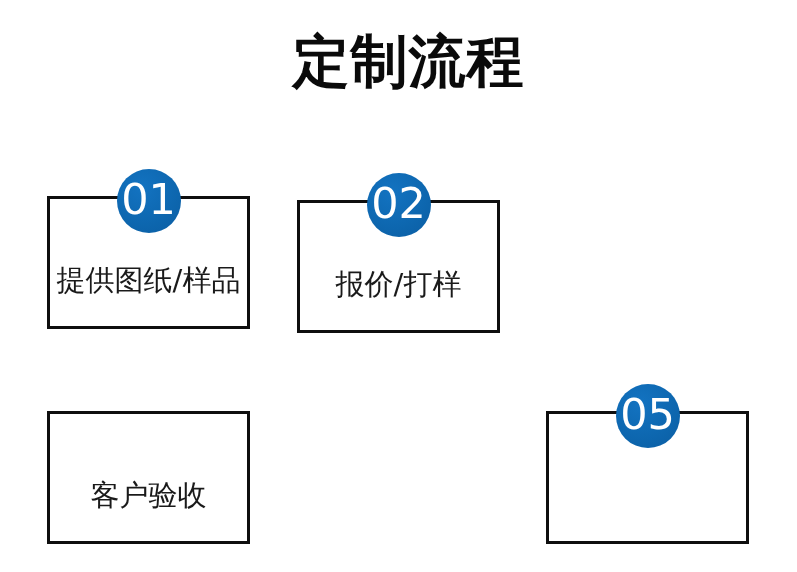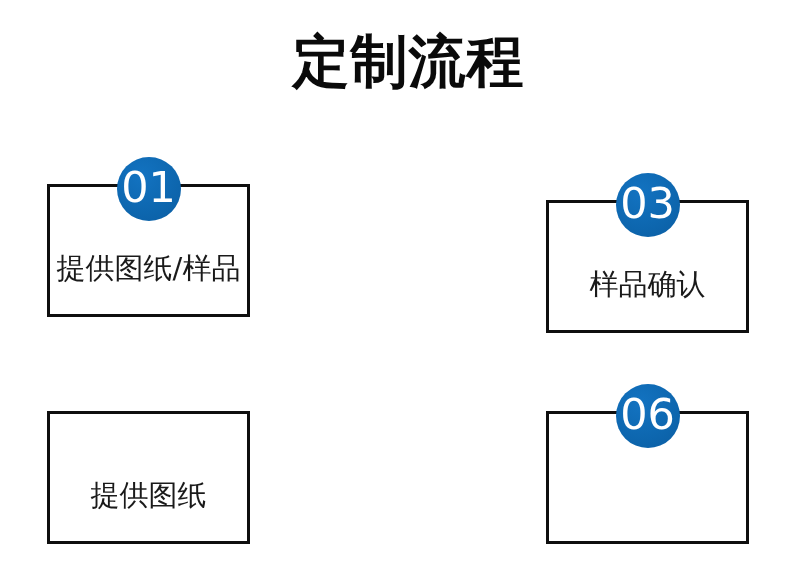--- a/index.html
+++ b/index.html
@@ -34,21 +34,21 @@
     width: 203px;
     height: 133px;
     box-sizing: border-box;
     border: 3px solid #0f0f0f;
     background: #ffffff;
     display: flex;
     align-items: center;
     justify-content: center;
     padding-top: 8px;
   }
-  .pos-1 { left: 47px;  top: 184px; }
+  .pos-1 { left: 47px;  top: 196px; }
   .pos-2 { left: 297px; top: 200px; }
   .pos-3 { left: 546px; top: 200px; }
   .pos-4 { left: 47px;  top: 411px; }
   .pos-5 { left: 297px; top: 411px; }
   .pos-6 { left: 546px; top: 411px; }
   .badge {
     position: absolute;
     top: -30px;
     left: 50%;
     transform: translateX(-50%);
@@ -81,28 +81,28 @@
 
 <div class="page">
 
   <h1 class="title">定制流程</h1>
 
   <div class="step-card pos-1">
     <div class="badge">01</div>
     <div class="step-label">提供图纸/样品</div>
   </div>
 
-
-  <div class="step-card pos-3">
-    <div class="badge">03</div>
-    <div class="step-label">样品确认</div>
+  <div class="step-card pos-2">
+    <div class="badge">02</div>
+    <div class="step-label">报价/打样</div>
   </div>
 
+
   <div class="step-card pos-4">
-    <div class="step-label">提供图纸</div>
+    <div class="step-label">客户验收</div>
   </div>
 
 
   <div class="step-card pos-6">
-    <div class="badge">06</div>
+    <div class="badge">05</div>
   </div>
 
 </div>
 
 </body></html>

